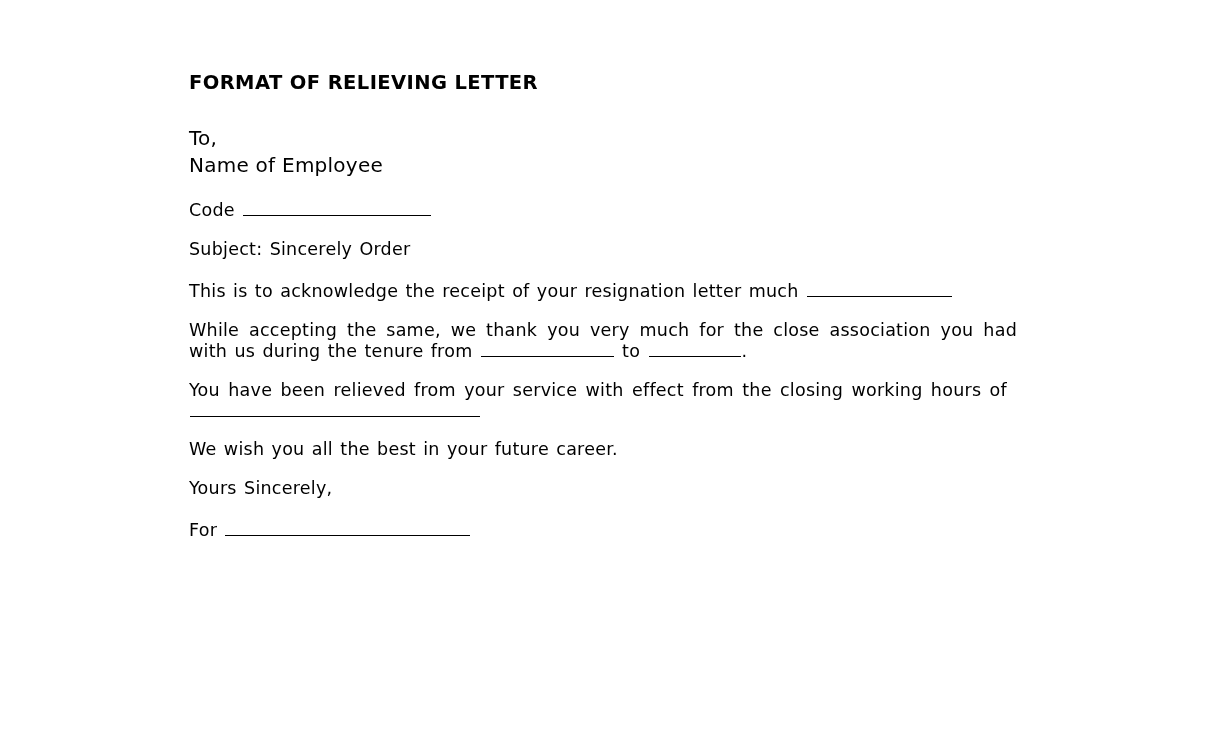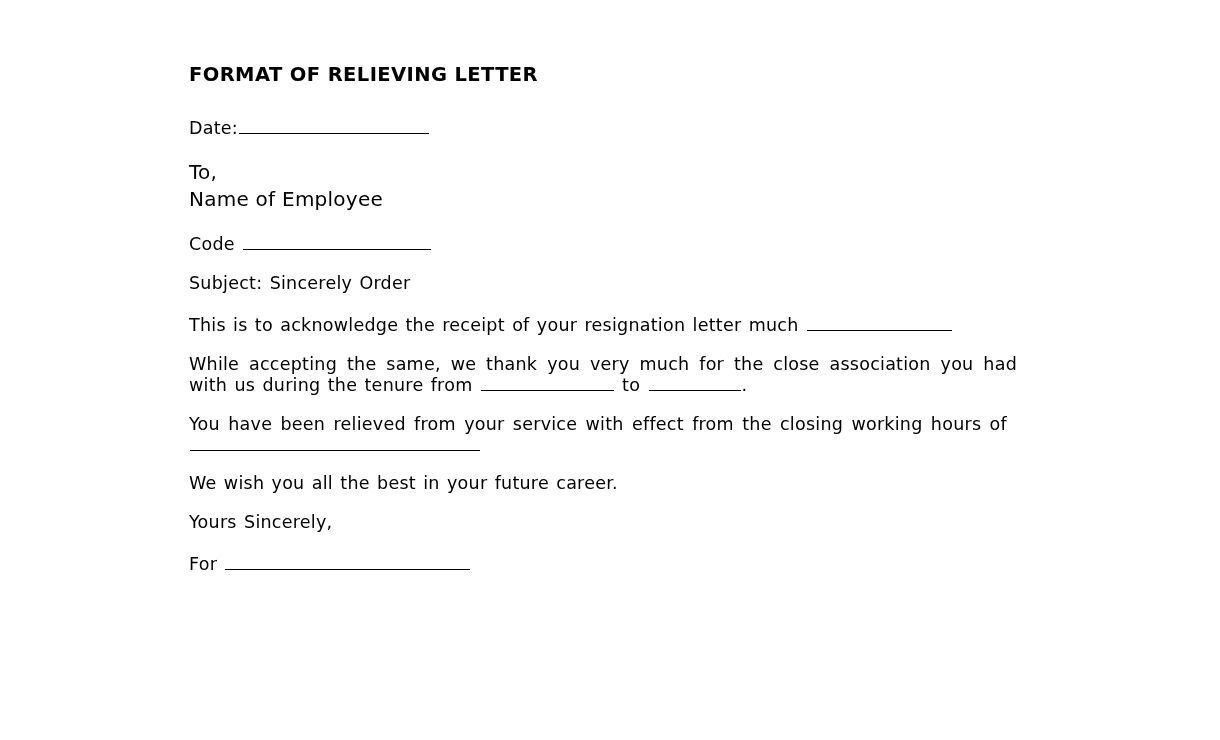--- a/index.html
+++ b/index.html
@@ -24,21 +24,21 @@
     position: absolute;
     left: 189px;
     top: 62px;
     width: 860px;
   }
   .doc-title {
     font-size: 19.5px;
     font-weight: bold;
     letter-spacing: 0.4px;
     line-height: 1.3;
-    margin: 0 0 30px 0;
+    margin: 8px 0 30px 0;
     white-space: nowrap;
   }
   .para {
     font-size: 17.5px;
     line-height: 1.02;
     margin: 0 0 21px 0;
     letter-spacing: 0.25px;
     word-spacing: 1.5px;
   }
   .block-lines {
@@ -79,23 +79,20 @@
   }
 </style>
 </head>
 <body>
 
 <div class="page">
   <div class="doc">
 
     <h1 class="doc-title">FORMAT OF RELIEVING LETTER</h1>
 
-    <p class="para nowrap">
-      <span>Date:</span><span class="blank b-date"></span>
-    </p>
 
     <div class="block-lines">
       <div>To,</div>
       <div>Name of Employee</div>
     </div>
 
     <p class="para nowrap">
       <span>Code</span> <span class="blank b-dear"></span>
     </p>
 

